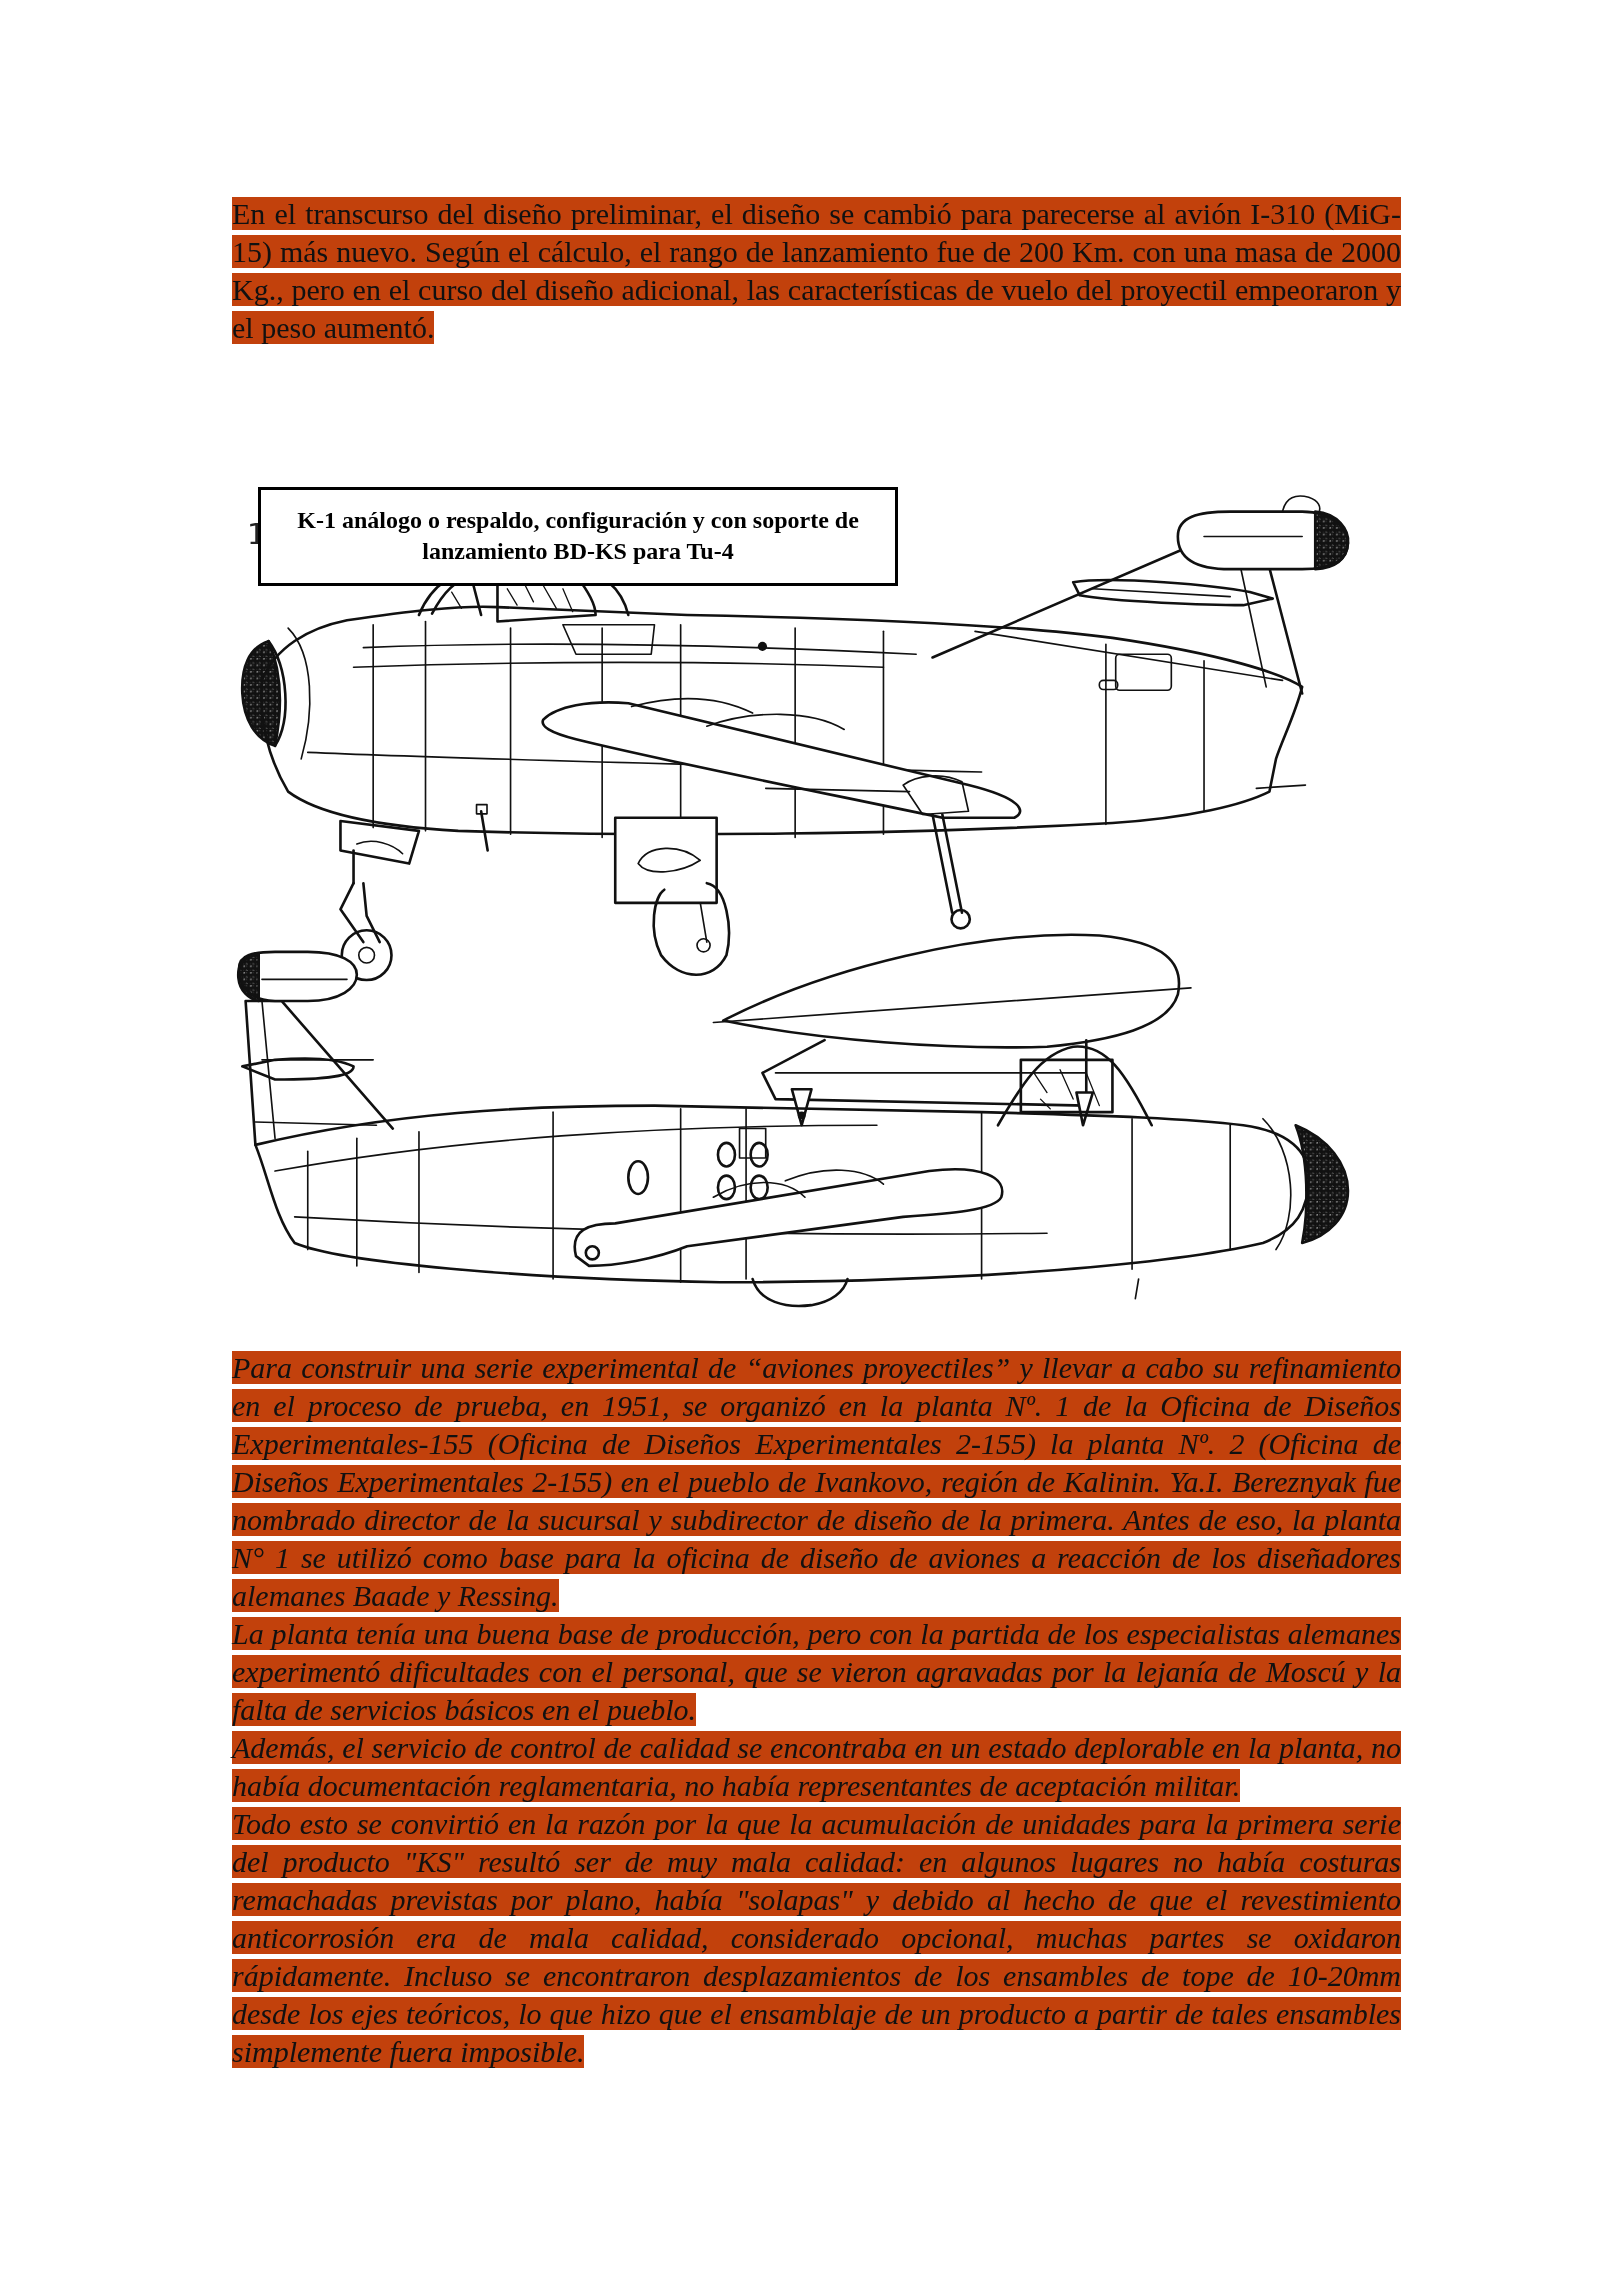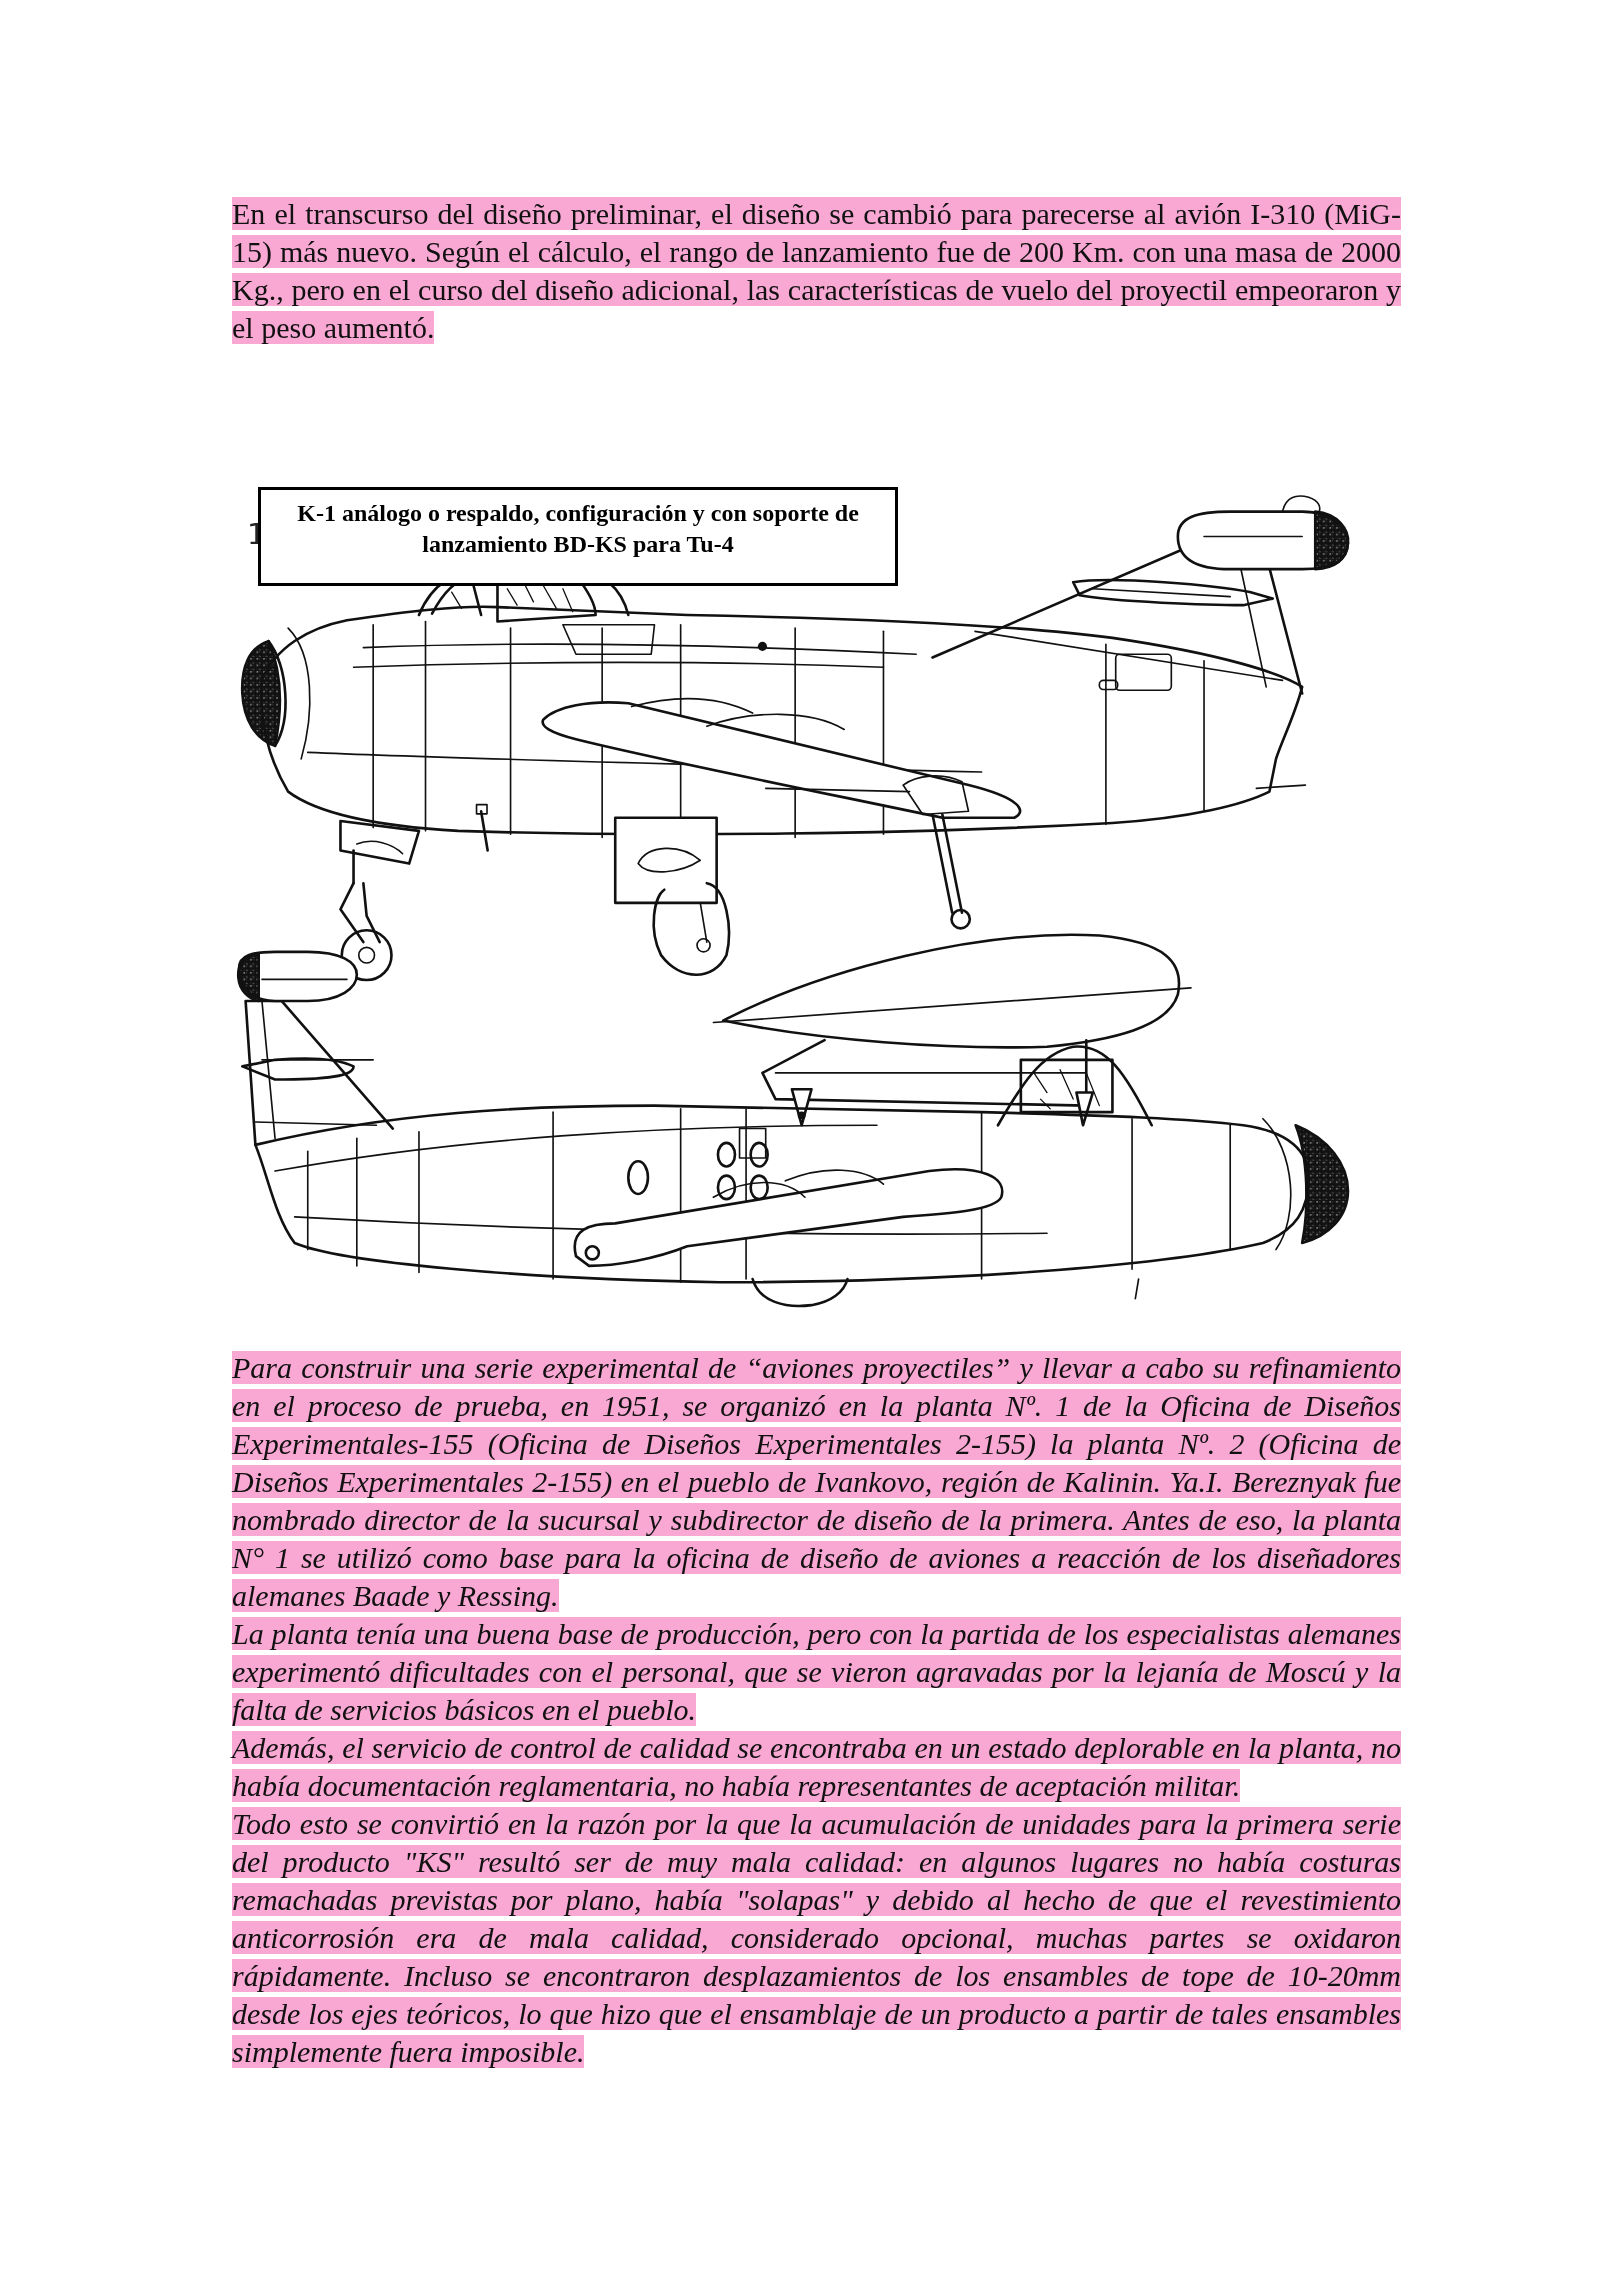--- a/index.html
+++ b/index.html
@@ -9,35 +9,35 @@
     position: absolute;
     left: 232px;
     width: 1169px;
     font-family: "Liberation Serif", "DejaVu Serif", serif;
     font-size: 30px;
     line-height: 38px;
     color: #111111;
     text-align: justify;
   }
   .text-block p { margin: 0; }
-  .hl { background: #f9a8d4; box-decoration-break: clone; margin-top: 32px; -webkit-box-decoration-break: clone; }
+  .hl { background: #c2410c; box-decoration-break: clone; margin-top: 32px; -webkit-box-decoration-break: clone; }
   #block-top { top: 195px; }
   #block-bottom { top: 1349px; font-style: italic; }
   .caption-box {
     position: absolute;
     left: 258px; top: 487px;
     width: 640px; height: 99px;
     border: 3.3px solid #000;
     background: #fff;
     font-family: "Liberation Serif", "DejaVu Serif", serif;
     font-weight: bold;
     font-size: 24px;
     line-height: 31px;
     text-align: center;
-    padding-top: 8px;
+    padding-top: 15px;
     box-sizing: border-box;
     z-index: 3;
   }
   .fig-marker {
     position: absolute; left: 247px; top: 517px;
     font-family: "DejaVu Sans", sans-serif; font-size: 29px; color: #222; z-index: 2;
   }
   svg.drawing { position: absolute; left: 0; top: 0; z-index: 1; }
   svg.drawing path, svg.drawing line, svg.drawing ellipse, svg.drawing circle, svg.drawing rect, svg.drawing polyline, svg.drawing polygon {
     fill: none; stroke: #111; stroke-width: 4; stroke-linejoin: round; stroke-linecap: round;

